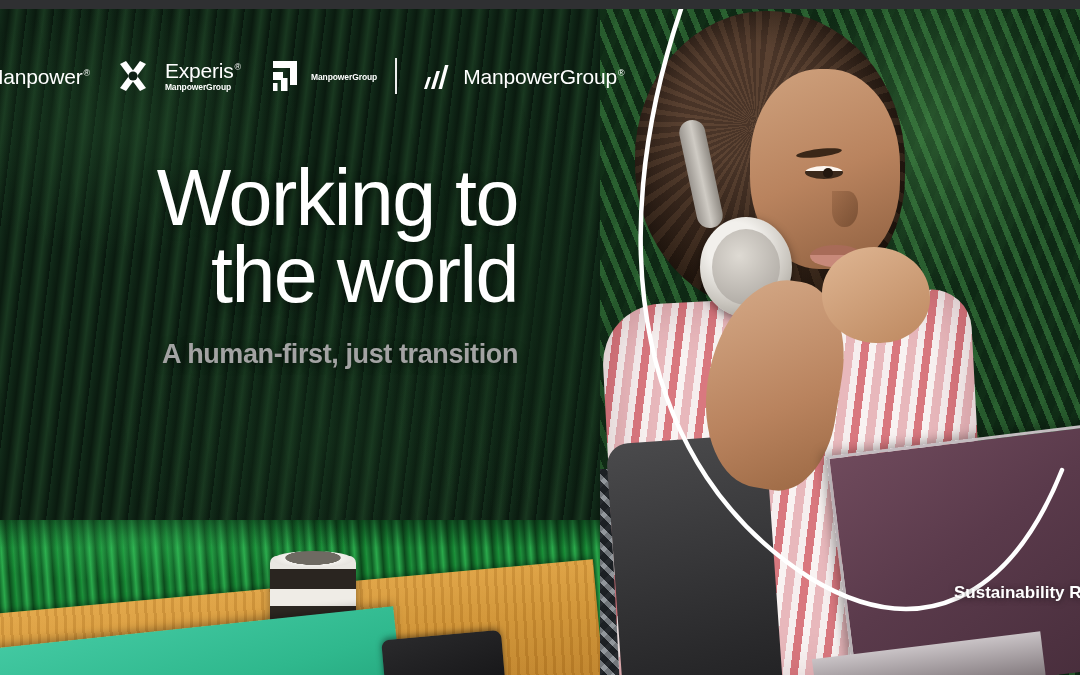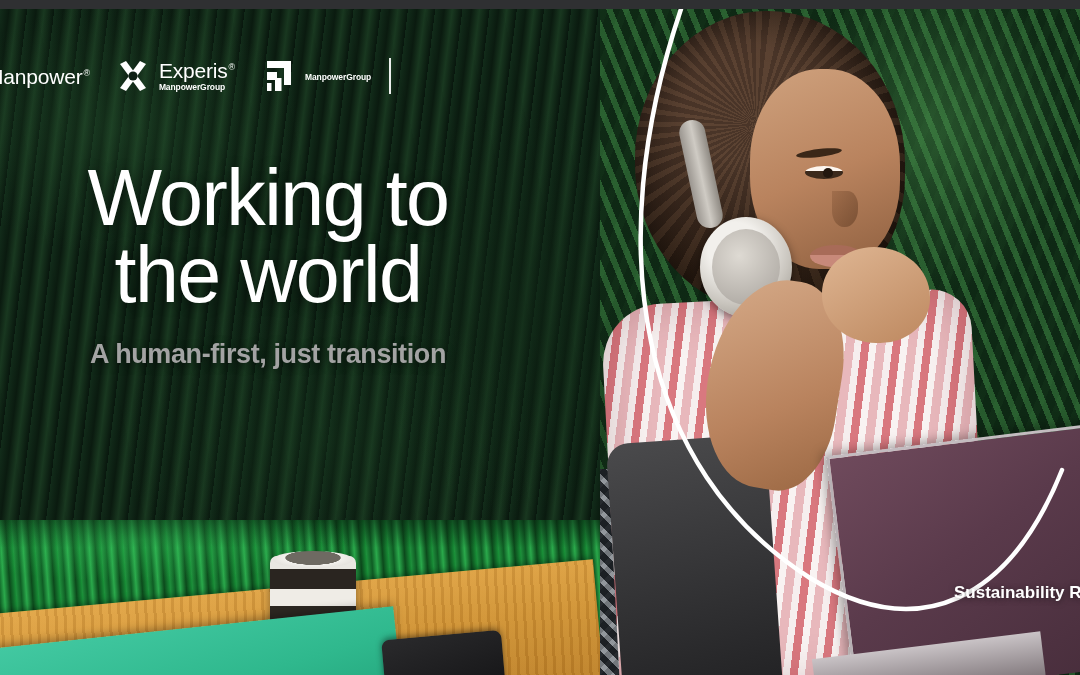--- a/index.html
+++ b/index.html
@@ -246,21 +246,21 @@
   .logo-stack { display:flex; flex-direction:column; justify-content:center; }
 
   .divider {
     width:2px; height:36px; background:#fff; opacity:.92;
     margin:0 22px 0 18px;
   }
 
   
   .headline-block {
     position:absolute; left:18px; top:160px; width:500px;
-    text-align:center; z-index:30;
+    text-align:right; z-index:30;
   }
   .headline {
     color:#fff; font-size:79px; font-weight:300; line-height:.97;
     letter-spacing:-1.5px;
     text-shadow:0 2px 14px rgba(0,0,0,.45);
   }
   .subhead {
     margin-top:26px;
     color:#a3a3a3; font-size:27px; font-weight:700; letter-spacing:-.4px;
     text-shadow:0 2px 10px rgba(0,0,0,.5);
@@ -316,21 +316,21 @@
   <div class="top-bar"></div>
 
   <div class="logo-bar">
 
     <div class="logo-unit" style="margin-left:-14px;">
       <div class="logo-stack">
         <div class="logo-word"><span>Manpower</span><span class="reg">®</span></div>
       </div>
     </div>
 
-    <div class="logo-unit" style="margin-left:26px;">
+    <div class="logo-unit" style="margin-left:26px;gap:6px;">
       <span style="display:inline-block;width:34px;height:34px;margin-right:9px;">
         <svg viewBox="0 0 34 34" width="34" height="34">
           <path d="M4 5 L10 2 L30 29 L24 32 Z" fill="#fff"></path>
           <path d="M30 5 L24 2 L4 29 L10 32 Z" fill="#fff"></path>
           <circle cx="17" cy="17" r="4.6" fill="#0e2014"></circle>
         </svg>
       </span>
       <div class="logo-stack">
         <div class="logo-word"><span>Experis</span><span class="reg">®</span></div>
         <div class="logo-sub">ManpowerGroup</div>
@@ -346,20 +346,32 @@
           <rect x="12" y="19" width="6.5" height="13" fill="#fff"></rect>
         </svg>
       </span>
       <div class="logo-stack">
         <div class="logo-sub">ManpowerGroup</div>
       </div>
     </div>
 
     <div class="divider"></div>
 
+    <div class="logo-unit">
+      <span style="display:inline-block;width:34px;height:30px;margin-right:10px;">
+        <svg viewBox="0 0 34 30" width="34" height="30">
+          <path d="M5 28 L9 16 L12 16 L8 28 Z" fill="#fff"></path>
+          <path d="M12 28 L17.5 10 L21 10 L15.5 28 Z" fill="#fff"></path>
+          <path d="M19.5 28 L26 4 L29.5 4 L23 28 Z" fill="#fff"></path>
+        </svg>
+      </span>
+      <div class="logo-stack">
+        <div class="logo-word"><span>ManpowerGroup</span><span class="reg">®</span></div>
+      </div>
+    </div>
 
   </div>
 
   <div class="headline-block">
     <div class="headline">Working to</div>
     <div class="headline">the world</div>
     <div class="subhead">A human-first, just transition</div>
   </div>
 
   <div class="caption">

